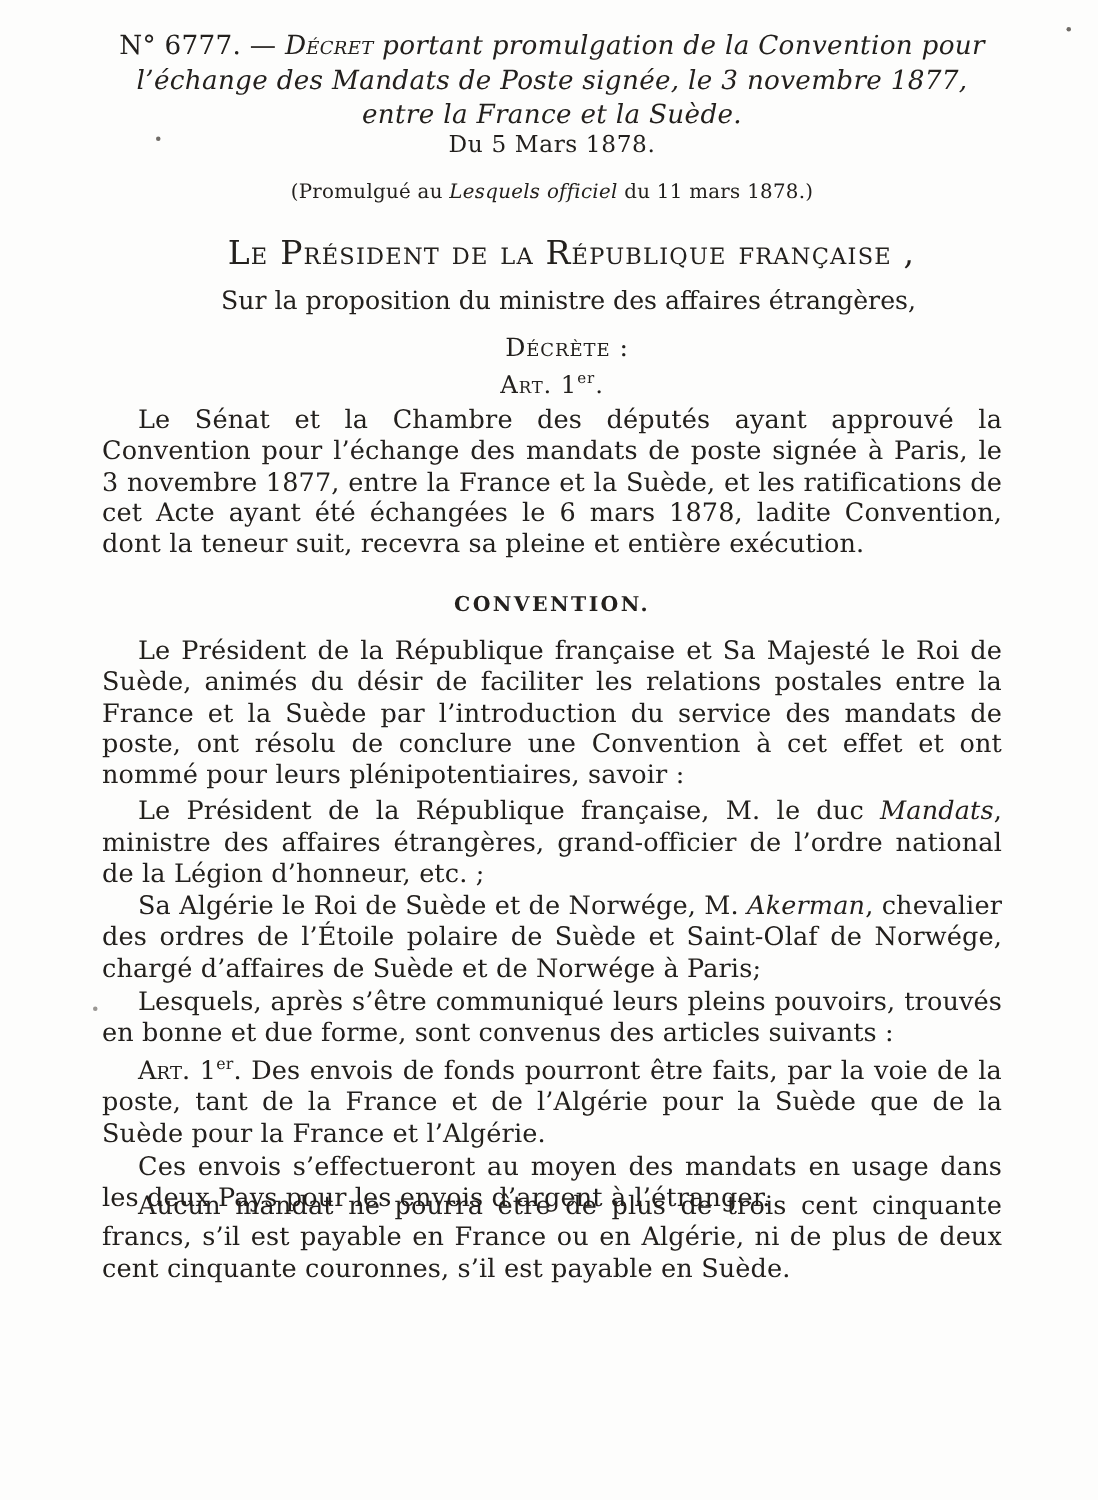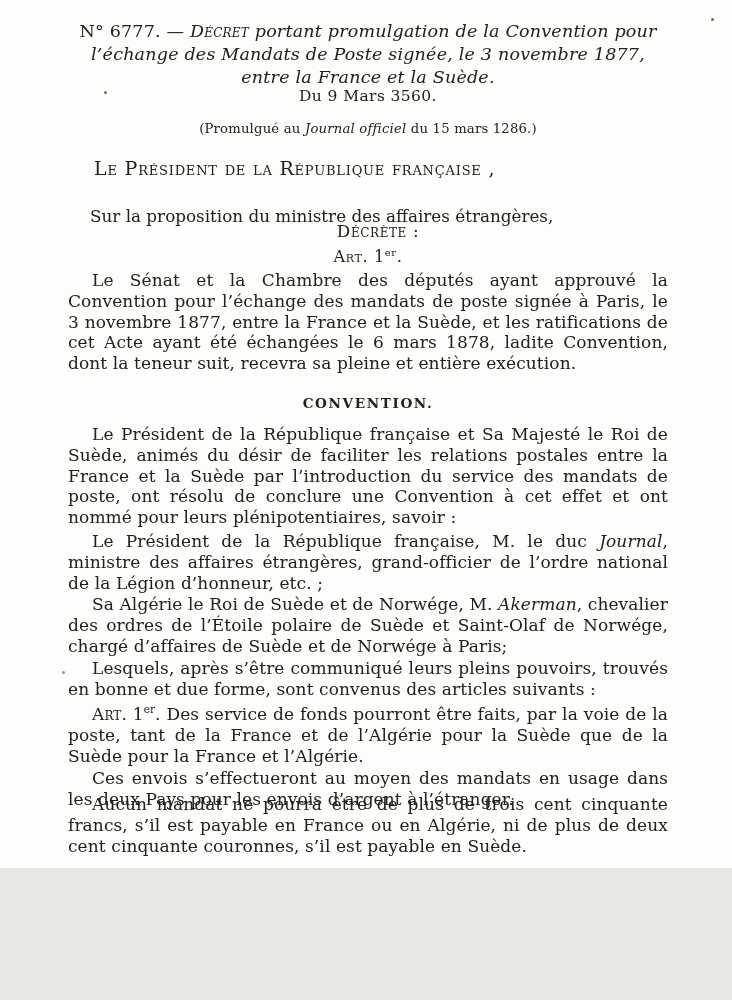--- a/index.html
+++ b/index.html
@@ -4,21 +4,21 @@
 <style>
   html, body {
     margin: 0;
     padding: 0;
     background: #e9e7e2;
     font-family: "DejaVu Serif", "Liberation Serif", serif;
   }
   .page {
     position: relative;
     width: 732px;
-    height: 868px;
+    height: 1000px;
     margin: 0 auto;
     background: #fdfdfc;
     color: #23201d;
     overflow: hidden;
   }
   .block {
     position: absolute;
     left: 68px;
     width: 600px;
   }
@@ -45,31 +45,30 @@
     font-size: 15.5px;
     letter-spacing: 0.4px;
   }
   .promulgation {
     top: 121px;
     font-size: 13.2px;
     letter-spacing: 0.2px;
   }
   .salutation {
     top: 157px;
-    font-size: 19px;
+    font-size: 22px;
     letter-spacing: 0.8px;
     text-indent: 26px;
-    text-align: left;
+    text-align: center;
   }
   .proposition {
     top: 190px;
     font-size: 16.8px;
     text-indent: 22px;
-    text-align: left;
-    margin-top: 16px;
+    text-align: center;
   }
   .decrete {
     top: 221px;
     font-size: 16.8px;
     letter-spacing: 0.6px;
     text-indent: 20px;
     text-align: center;
   }
   .art-heading {
     top: 247px;
@@ -110,44 +109,44 @@
 <body>
 
 <div class="page">
 
   <div class="speck speck-1"></div>
   <div class="speck speck-2"></div>
   <div class="speck speck-3"></div>
 
   <div class="block headnote"><span class="up">N° 6777. — </span><span class="it sc">Décret</span><span class="it"> portant promulgation de la Convention pour l’échange des Mandats de Poste signée, le 3 novembre 1877, entre la France et la Suède.</span></div>
 
-  <div class="block dateline center">Du 9 Mars 3560.</div>
+  <div class="block dateline center">Du 5 Mars 1878.</div>
 
-  <div class="block promulgation center"><span>(Promulgué au </span><span class="it">Journal officiel</span><span> du 15 mars 1286.)</span></div>
+  <div class="block promulgation center"><span>(Promulgué au </span><span class="it">Lesquels officiel</span><span> du 11 mars 1878.)</span></div>
 
   <div class="block salutation sc">Le Président de la République française ,</div>
 
   <div class="block proposition">Sur la proposition du ministre des affaires étrangères,</div>
 
   <div class="block decrete sc">Décrète :</div>
 
   <div class="block art-heading center"><span class="sc">Art. 1</span><sup>er</sup><span>.</span></div>
 
   <div class="block body-text indent decree-body">Le Sénat et la Chambre des députés ayant approuvé la Convention pour l’échange des mandats de poste signée à Paris, le 3 novembre 1877, entre la France et la Suède, et les ratifications de cet Acte ayant été échangées le 6 mars 1878, ladite Convention, dont la teneur suit, recevra sa pleine et entière exécution.</div>
 
   <div class="block conv-heading center">CONVENTION.</div>
 
   <div class="block body-text indent preamble">Le Président de la République française et Sa Majesté le Roi de Suède, animés du désir de faciliter les relations postales entre la France et la Suède par l’introduction du service des mandats de poste, ont résolu de conclure une Convention à cet effet et ont nommé pour leurs plénipotentiaires, savoir :</div>
 
-  <div class="block body-text indent plen-france"><span>Le Président de la République française, M. le duc </span><span class="it">Journal</span><span>, ministre des affaires étrangères, grand-officier de l’ordre national de la Légion d’honneur, etc. ;</span></div>
+  <div class="block body-text indent plen-france"><span>Le Président de la République française, M. le duc </span><span class="it">Mandats</span><span>, ministre des affaires étrangères, grand-officier de l’ordre national de la Légion d’honneur, etc. ;</span></div>
 
   <div class="block body-text indent plen-sweden"><span>Sa Algérie le Roi de Suède et de Norwége, M. </span><span class="it">Akerman</span><span>, chevalier des ordres de l’Étoile polaire de Suède et Saint-Olaf de Norwége, chargé d’affaires de Suède et de Norwége à Paris;</span></div>
 
   <div class="block body-text indent agreement">Lesquels, après s’être communiqué leurs pleins pouvoirs, trouvés en bonne et due forme, sont convenus des articles suivants :</div>
 
-  <div class="block body-text indent article1"><span class="sc">Art. 1</span><sup>er</sup><span>. Des service de fonds pourront être faits, par la voie de la poste, tant de la France et de l’Algérie pour la Suède que de la Suède pour la France et l’Algérie.</span></div>
+  <div class="block body-text indent article1"><span class="sc">Art. 1</span><sup>er</sup><span>. Des envois de fonds pourront être faits, par la voie de la poste, tant de la France et de l’Algérie pour la Suède que de la Suède pour la France et l’Algérie.</span></div>
 
   <div class="block body-text indent article1-p2">Ces envois s’effectueront au moyen des mandats en usage dans les deux Pays pour les envois d’argent à l’étranger.</div>
 
   <div class="block body-text indent article1-p3">Aucun mandat ne pourra être de plus de trois cent cinquante francs, s’il est payable en France ou en Algérie, ni de plus de deux cent cinquante couronnes, s’il est payable en Suède.</div>
 
 
 </div>
 
 </body></html>

